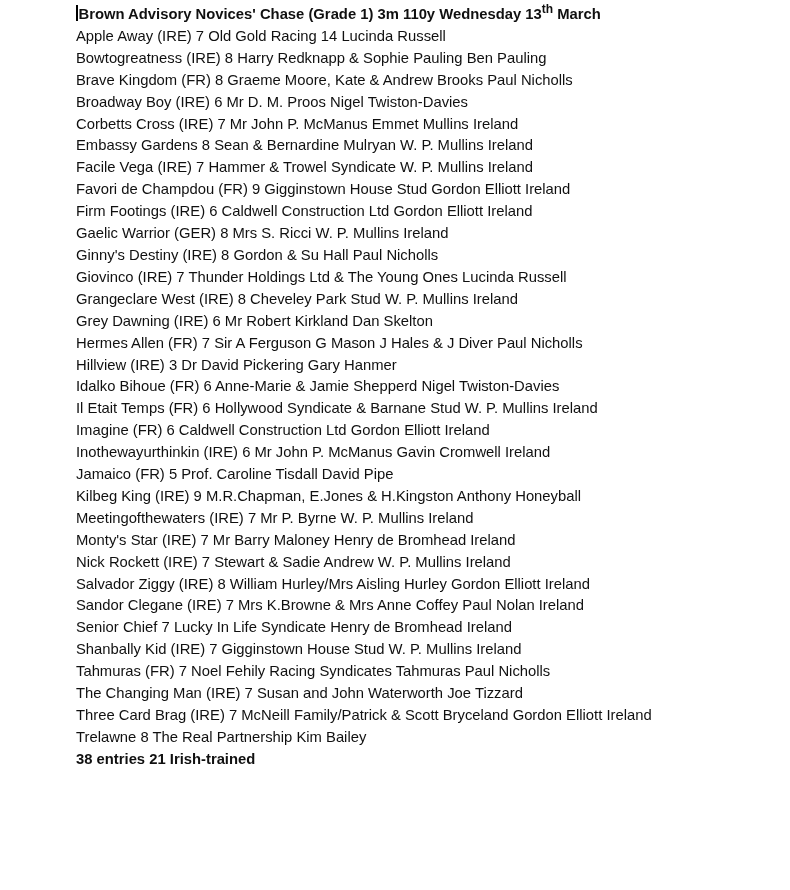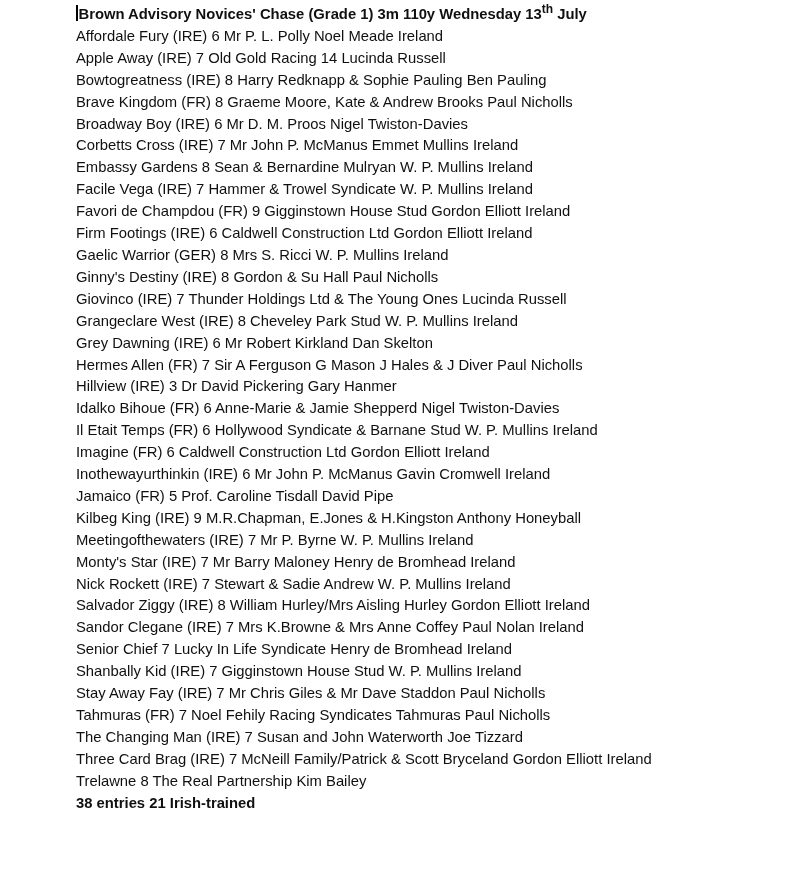--- a/index.html
+++ b/index.html
@@ -38,24 +38,23 @@
   }
   sup {
     font-size: 12px;
     line-height: 0;
   }
 </style>
 </head>
 <body>
 
 <div class="doc">
-  <div class="line title"><span class="caret"></span><span>Brown Advisory Novices' Chase (Grade 1) 3m 110y Wednesday 13</span><sup>th</sup><span> July</span></div>
+  <div class="line title"><span class="caret"></span><span>Brown Advisory Novices' Chase (Grade 1) 3m 110y Wednesday 13</span><sup>th</sup><span> March</span></div>
 
   <div id="entries-list">
-      <div class="line">Affordale Fury (IRE) 6 Mr P. L. Polly Noel Meade Ireland</div>
       <div class="line">Apple Away (IRE) 7 Old Gold Racing 14 Lucinda Russell</div>
       <div class="line">Bowtogreatness (IRE) 8 Harry Redknapp &amp; Sophie Pauling Ben Pauling</div>
       <div class="line">Brave Kingdom (FR) 8 Graeme Moore, Kate &amp; Andrew Brooks Paul Nicholls</div>
       <div class="line">Broadway Boy (IRE) 6 Mr D. M. Proos Nigel Twiston-Davies</div>
       <div class="line">Corbetts Cross (IRE) 7 Mr John P. McManus Emmet Mullins Ireland</div>
       <div class="line">Embassy Gardens 8 Sean &amp; Bernardine Mulryan W. P. Mullins Ireland</div>
       <div class="line">Facile Vega (IRE) 7 Hammer &amp; Trowel Syndicate W. P. Mullins Ireland</div>
       <div class="line">Favori de Champdou (FR) 9 Gigginstown House Stud Gordon Elliott Ireland</div>
       <div class="line">Firm Footings (IRE) 6 Caldwell Construction Ltd Gordon Elliott Ireland</div>
       <div class="line">Gaelic Warrior (GER) 8 Mrs S. Ricci W. P. Mullins Ireland</div>
@@ -71,21 +70,20 @@
       <div class="line">Inothewayurthinkin (IRE) 6 Mr John P. McManus Gavin Cromwell Ireland</div>
       <div class="line">Jamaico (FR) 5 Prof. Caroline Tisdall David Pipe</div>
       <div class="line">Kilbeg King (IRE) 9 M.R.Chapman, E.Jones &amp; H.Kingston Anthony Honeyball</div>
       <div class="line">Meetingofthewaters (IRE) 7 Mr P. Byrne W. P. Mullins Ireland</div>
       <div class="line">Monty's Star (IRE) 7 Mr Barry Maloney Henry de Bromhead Ireland</div>
       <div class="line">Nick Rockett (IRE) 7 Stewart &amp; Sadie Andrew W. P. Mullins Ireland</div>
       <div class="line">Salvador Ziggy (IRE) 8 William Hurley/Mrs Aisling Hurley Gordon Elliott Ireland</div>
       <div class="line">Sandor Clegane (IRE) 7 Mrs K.Browne &amp; Mrs Anne Coffey Paul Nolan Ireland</div>
       <div class="line">Senior Chief 7 Lucky In Life Syndicate Henry de Bromhead Ireland</div>
       <div class="line">Shanbally Kid (IRE) 7 Gigginstown House Stud W. P. Mullins Ireland</div>
-      <div class="line">Stay Away Fay (IRE) 7 Mr Chris Giles &amp; Mr Dave Staddon Paul Nicholls</div>
       <div class="line">Tahmuras (FR) 7 Noel Fehily Racing Syndicates Tahmuras Paul Nicholls</div>
       <div class="line">The Changing Man (IRE) 7 Susan and John Waterworth Joe Tizzard</div>
       <div class="line">Three Card Brag (IRE) 7 McNeill Family/Patrick &amp; Scott Bryceland Gordon Elliott Ireland</div>
       <div class="line">Trelawne 8 The Real Partnership Kim Bailey</div>
     </div>
 
   <div class="line footer">38 entries 21 Irish-trained</div>
 </div>
 
 </body></html>

